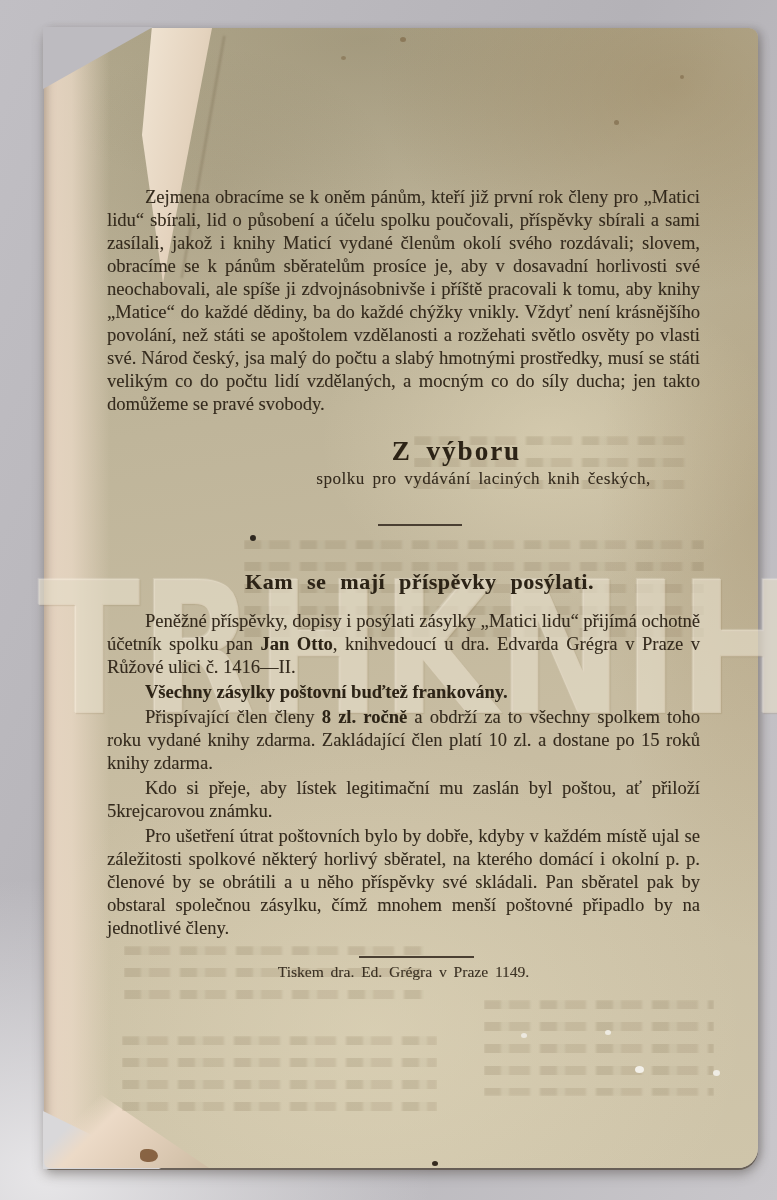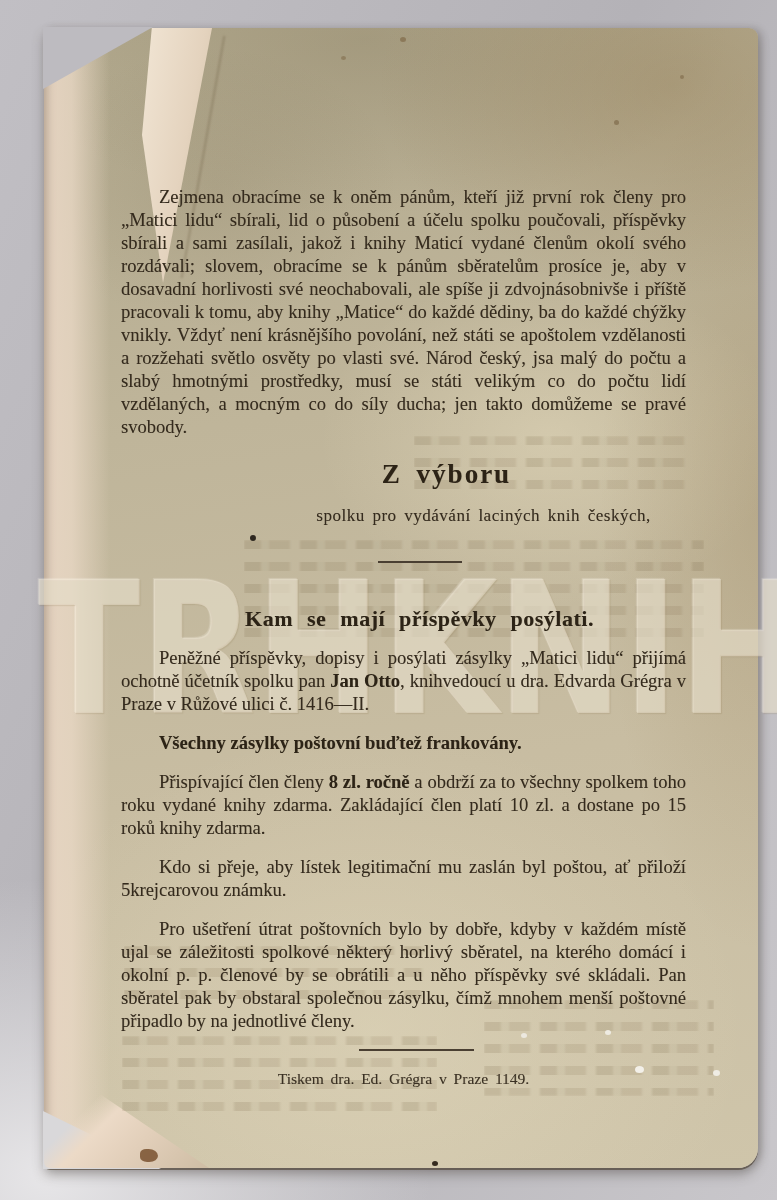--- a/index.html
+++ b/index.html
@@ -52,25 +52,25 @@
     display:flex;justify-content:space-between;align-items:center;
     font-family:"DejaVu Sans","Liberation Sans",sans-serif;font-weight:bold;
     font-size:150px;line-height:1;color:rgba(248,241,225,0.42);
     transform:scaleY(1.22);transform-origin:top;
     text-shadow:1px 1px 1px rgba(140,118,80,0.20), -1px -1px 1px rgba(255,253,245,0.25);
     pointer-events:none;}
   
   .column{position:absolute;left:61px;top:0;width:597px;color:#342a1d;
     font-size:18.5px;line-height:23px;text-align:justify;
     text-shadow:0.4px 0.4px 0.6px rgba(52,42,29,0.25);}
-  .column p{margin:16px;text-indent:38px;}
+  .column p{margin:2px;text-indent:38px;}
   p.nodent{text-indent:0;}
   .p-intro{margin-top:158px !important;}
   .h-committee{margin:20px 0 0 0;text-align:center;font-weight:bold;font-size:27px;line-height:30px;
-    letter-spacing:2px;word-spacing:6px;position:relative;left:43px;color:#2c2316;}
+    letter-spacing:2px;word-spacing:6px;position:relative;left:53px;color:#2c2316;}
   .sub-committee{margin:3px 0 0 0;text-align:center;font-size:17px;line-height:22px;
     letter-spacing:0.5px;word-spacing:3px;position:relative;left:80px;text-indent:0 !important;}
   .rule{border:none;height:2px;background:#4a3f32;margin:0 auto;}
   .rule1{width:84px;margin-top:34px;position:relative;left:16px;}
   .rule2{width:115px;margin-top:16px;position:relative;left:13px;}
   .h-contrib{margin:42px 0 0 0;text-align:center;font-weight:bold;font-size:22px;line-height:28px;
     word-spacing:8px;letter-spacing:0.5px;position:relative;left:16px;color:#2c2316;}
   .p-address{margin-top:14px !important;}
   .p-frank{font-weight:bold;color:#2c2316;}
   .imprint{margin-top:78px;text-align:center;font-size:15.5px;word-spacing:3px;

